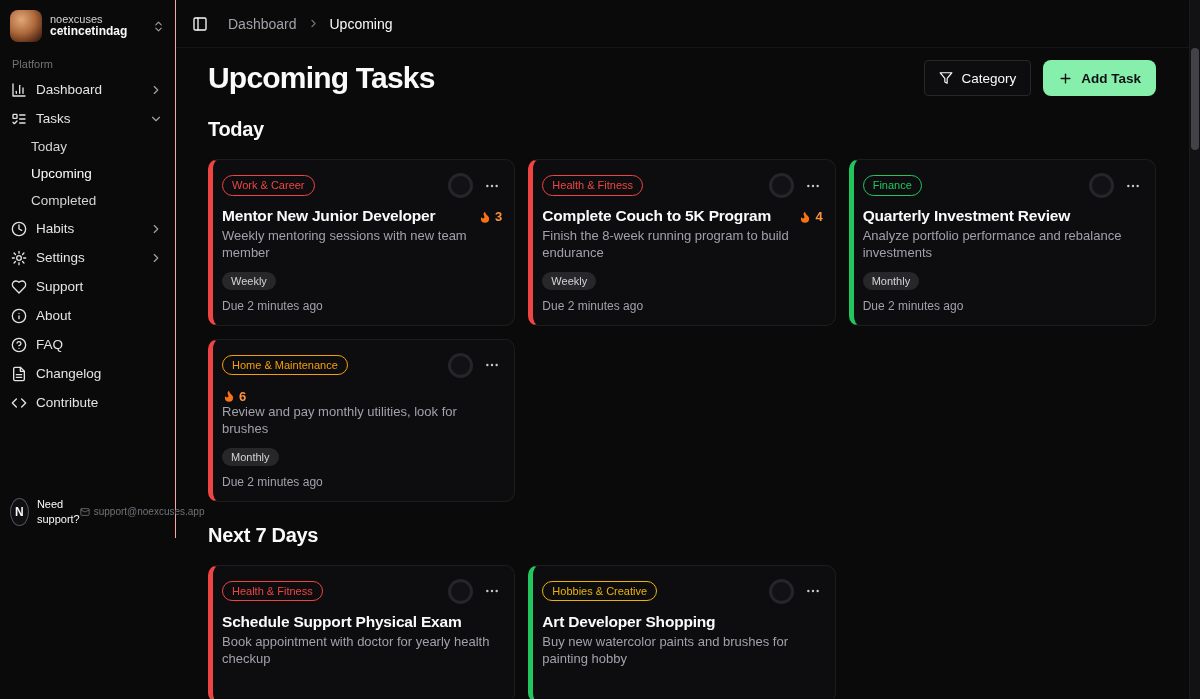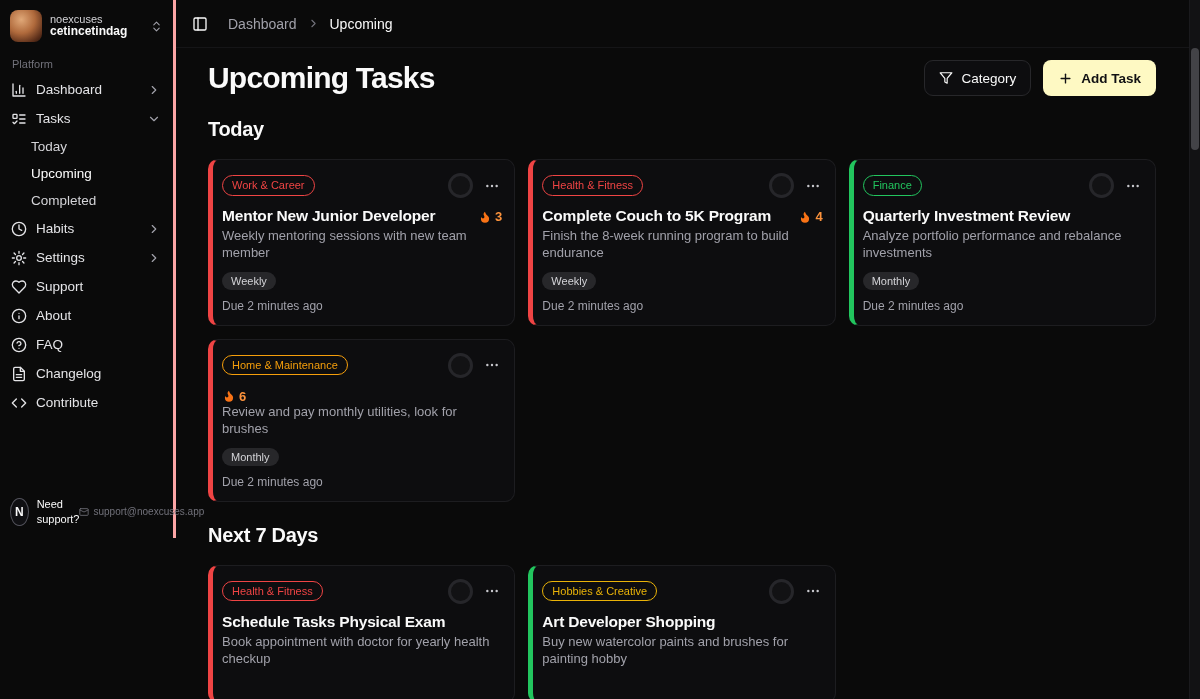--- a/index.html
+++ b/index.html
@@ -8,21 +8,21 @@
     width:1200px; height:699px; overflow:hidden; position:relative;
     background:#0a0a0a; color:#fafafa;
     font-family:"Liberation Sans","DejaVu Sans",sans-serif;
     -webkit-font-smoothing:antialiased;
   }
   svg { display:block; flex:none; }
 
   
   .sidebar {
     position:fixed; left:0; top:0; width:176px; height:538px;
-    border-right:3px solid #fca5a5; padding:8px; display:flex; flex-direction:column;
+    border-right:1px solid #fca5a5; padding:8px; display:flex; flex-direction:column;
     background:#0a0a0a; z-index:5;
   }
   .workspace {
     display:flex; align-items:center; gap:8px; padding:2px 2px; border-radius:8px; cursor:pointer;
   }
   .avatar {
     width:32px; height:32px; border-radius:8px;
     background:radial-gradient(circle at 35% 30%, #e0a878 0%, #b06a3c 45%, #5a2e1a 80%, #2a150c 100%);
   }
   .ws-names { display:flex; flex-direction:column; line-height:1.15; min-width:0; }
@@ -64,26 +64,26 @@
   .crumb-current { color:#fafafa; }
 
   
   .page { margin-left:176px; padding:12px 44px 0 32px; }
   .page-head { display:flex; align-items:center; justify-content:space-between; }
   .page-title { margin:0; font-size:30px; font-weight:800; letter-spacing:-0.8px; color:#fafafa; }
   .page-sub { margin:4px 0 0; font-size:15px; color:#a1a1aa; }
   .head-actions { display:flex; align-items:center; gap:12px; }
   .btn-secondary {
     display:flex; align-items:center; gap:8px; height:36px; padding:0 14px;
-    background:#0d0d0f; border:1px solid #27272a; border-radius:9px;
+    background:#0d0d0f; border:1px solid #27272a; border-radius:4px;
     color:#fafafa; font-size:13.5px; cursor:pointer; font-family:inherit;
   }
   .btn-primary {
     display:flex; align-items:center; gap:8px; height:36px; padding:0 15px;
-    background:#fef9c3; border:none; border-radius:8px;
+    background:#86efac; border:none; border-radius:8px;
     color:#111113; font-size:13.5px; font-weight:600; cursor:pointer; font-family:inherit;
   }
   .section-title { font-size:20px; font-weight:800; letter-spacing:-0.3px; margin:22px 0 18px; color:#fafafa; }
   .grid { display:grid; grid-template-columns:repeat(3,1fr); gap:13px; align-items:stretch; }
 
   
   .task-card {
     position:relative; background:#0d0d0f; border:1px solid #1d1d20;
     border-left:5px solid var(--accent,#ef4444); border-radius:10px;
     padding:13px 12px 12px 9px; min-height:138px; display:flex; flex-direction:column;
@@ -441,21 +441,21 @@
       <span class="progress-ring"></span>
       <button class="more-btn">
         <span><svg width="16" height="16" viewBox="0 0 24 24" fill="currentColor">
                   <circle cx="5" cy="12" r="1.8"></circle>
                   <circle cx="12" cy="12" r="1.8"></circle>
                   <circle cx="19" cy="12" r="1.8"></circle>
                 </svg></span>
       </button>
     </div>
     <div class="title-row">
-      <h3 class="card-title">Schedule Tasks Physical Exam</h3>
+      <h3 class="card-title">Schedule Support Physical Exam</h3>
 
     </div>
     <p class="card-desc">Book appointment with doctor for yearly health checkup</p>
 
   </article>
         <article class="task-card" style="--accent: #22c55e;">
     <div class="card-top">
       <span class="cat-badge" style="color: rgb(234, 179, 8);">Hobbies &amp; Creative</span>
       <span class="progress-ring"></span>
       <button class="more-btn">

